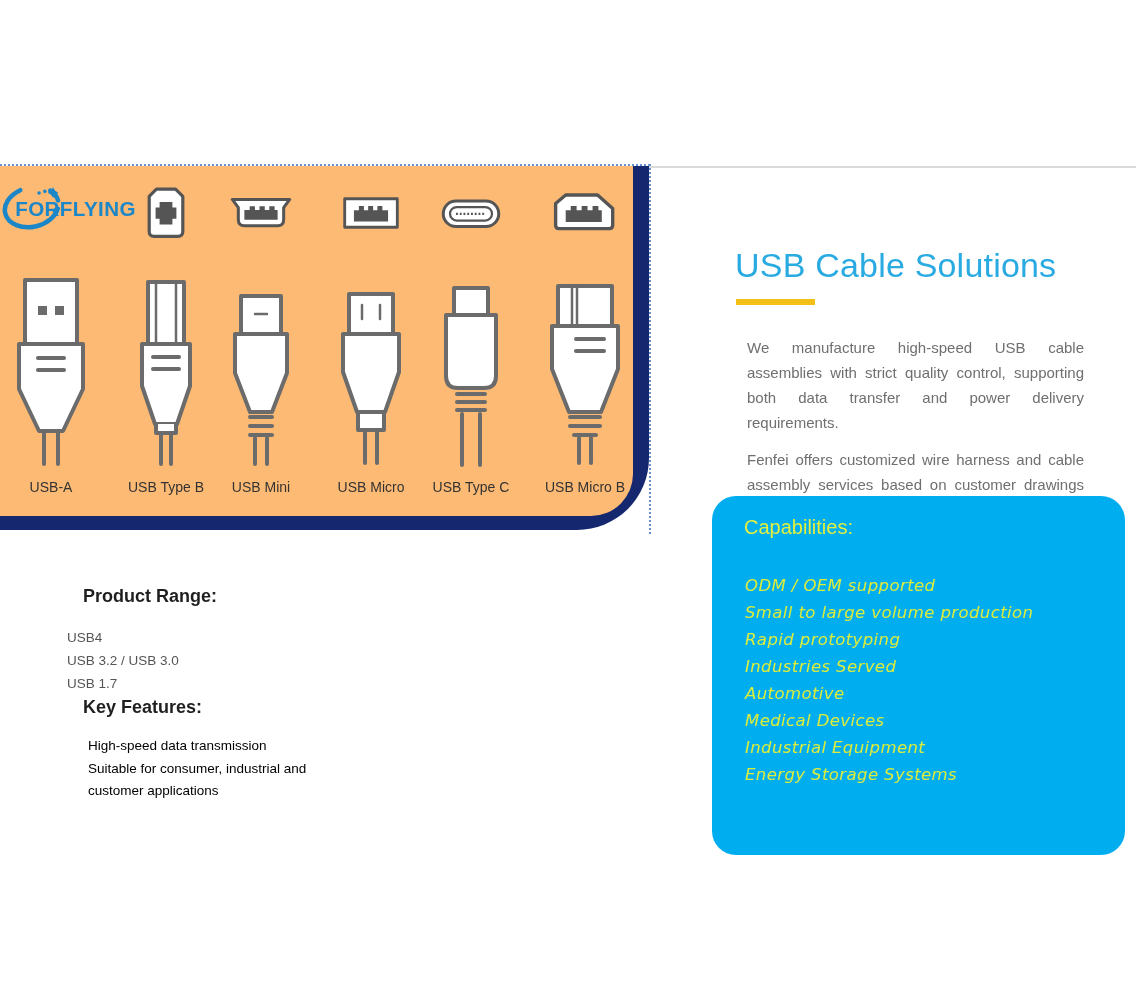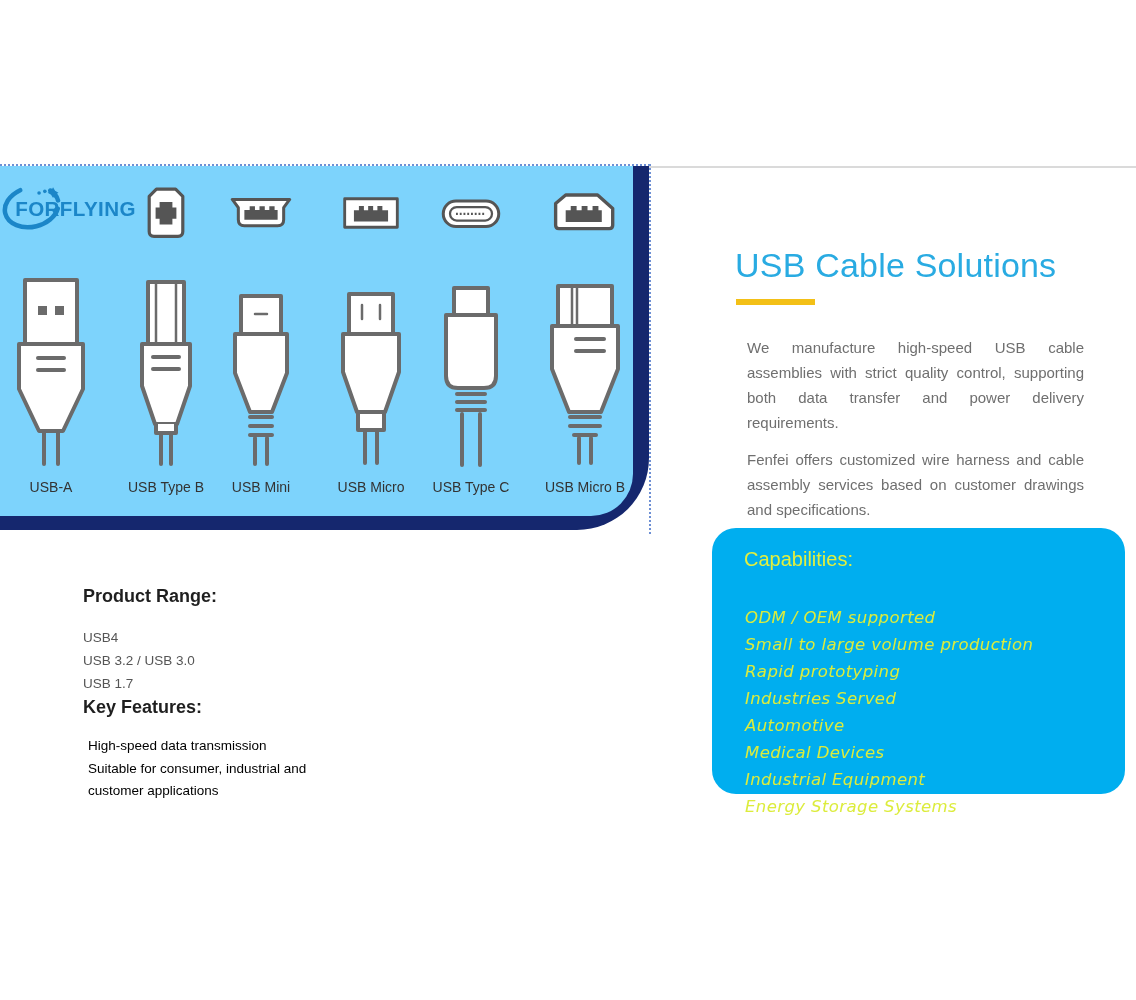--- a/index.html
+++ b/index.html
@@ -7,21 +7,21 @@
          font-family:"Liberation Sans",sans-serif;overflow:hidden;}
 
   
   .top-rule{position:absolute;left:0;top:166px;width:1136px;height:2px;background:#dadada;}
   .dotted-top{position:absolute;left:0;top:164px;width:650px;height:0;border-top:2px dotted #6d8fd4;}
   .dotted-right{position:absolute;left:649px;top:164px;height:370px;width:0;border-left:2px dotted #6d8fd4;}
 
   
   .card-outer{position:absolute;left:0;top:166px;width:649px;height:364px;
               background:#15276e;border-bottom-right-radius:72px;}
-  .card-inner{position:absolute;left:0;top:0;right:16px;bottom:14px;background:#7dd3fc;
+  .card-inner{position:absolute;left:0;top:0;right:16px;bottom:14px;background:#fdba74;
               border-bottom-right-radius:42px;text-decoration:underline;}
 
   .logo{position:absolute;left:2px;top:14px;width:140px;height:54px;}
 
   .col{position:absolute;top:0;width:110px;height:350px;}
   .col1{left:-4px;} .col2{left:111px;} .col3{left:206px;}
   .col4{left:316px;} .col5{left:416px;} .col6{left:530px;}
 
   .face-wrap{position:absolute;left:50%;transform:translateX(-50%);}
   .conn-wrap{position:absolute;top:106px;left:50%;transform:translateX(-50%);}
@@ -40,30 +40,30 @@
 
   
   .main-title{position:absolute;left:735px;top:246px;font-size:34px;color:#29abe2;
               letter-spacing:0.2px;}
   .title-underline{position:absolute;left:736px;top:299px;width:79px;height:6px;background:#f3c017;}
   .intro{position:absolute;left:735px;top:323px;width:361px;font-size:15px;line-height:25px;
          color:#6f6f6f;text-align:justify;}
   .intro p{margin:12px;}
 
   
-  .cap-box{position:absolute;left:712px;top:528px;width:413px;height:266px;
+  .cap-box{position:absolute;left:712px;top:496px;width:413px;height:359px;
            background:#00aeef;border-radius:24px;}
   .cap-heading{position:absolute;left:32px;top:20px;font-size:20px;color:#e2ef3e;}
   .cap-list{position:absolute;left:33px;top:76px;font-size:16.5px;line-height:27px;
             color:#dcec3c;font-style:italic;letter-spacing:0.4px;
             font-family:"DejaVu Sans",sans-serif;}
 
   
   .pr-heading{position:absolute;left:83px;top:586px;font-size:18px;font-weight:bold;color:#1f1f1f;}
-  .pr-list{position:absolute;left:83px;top:626px;font-size:13.5px;line-height:23px;color:#555;}
+  .pr-list{position:absolute;left:67px;top:626px;font-size:13.5px;line-height:23px;color:#555;}
   .kf-heading{position:absolute;left:83px;top:697px;font-size:18px;font-weight:bold;color:#1f1f1f;}
   .kf-list{position:absolute;left:88px;top:735px;width:232px;font-size:13.5px;
            line-height:22.5px;color:#000000;}
 </style>
 </head>
 <body>
 
 <div id="stage">
 
   <div class="top-rule"></div>

